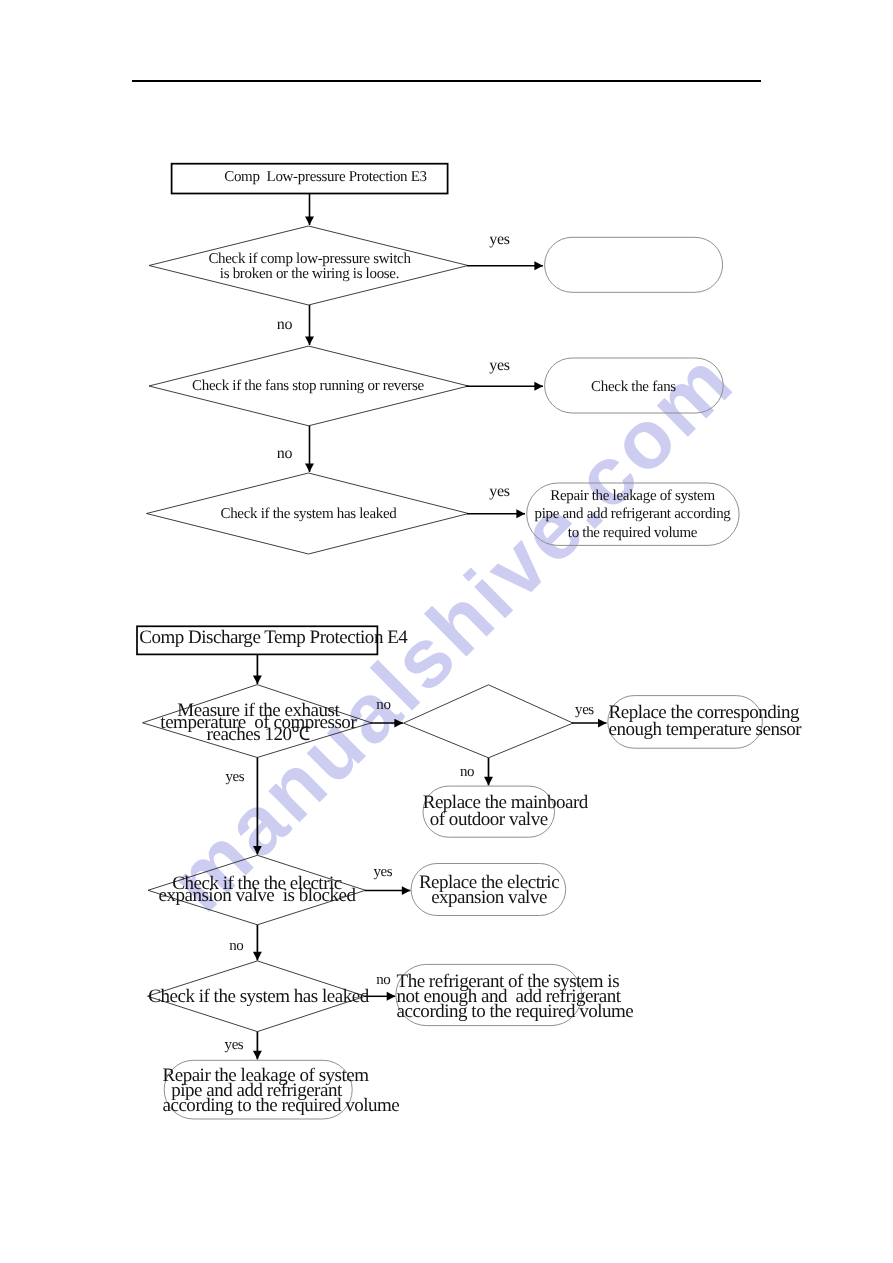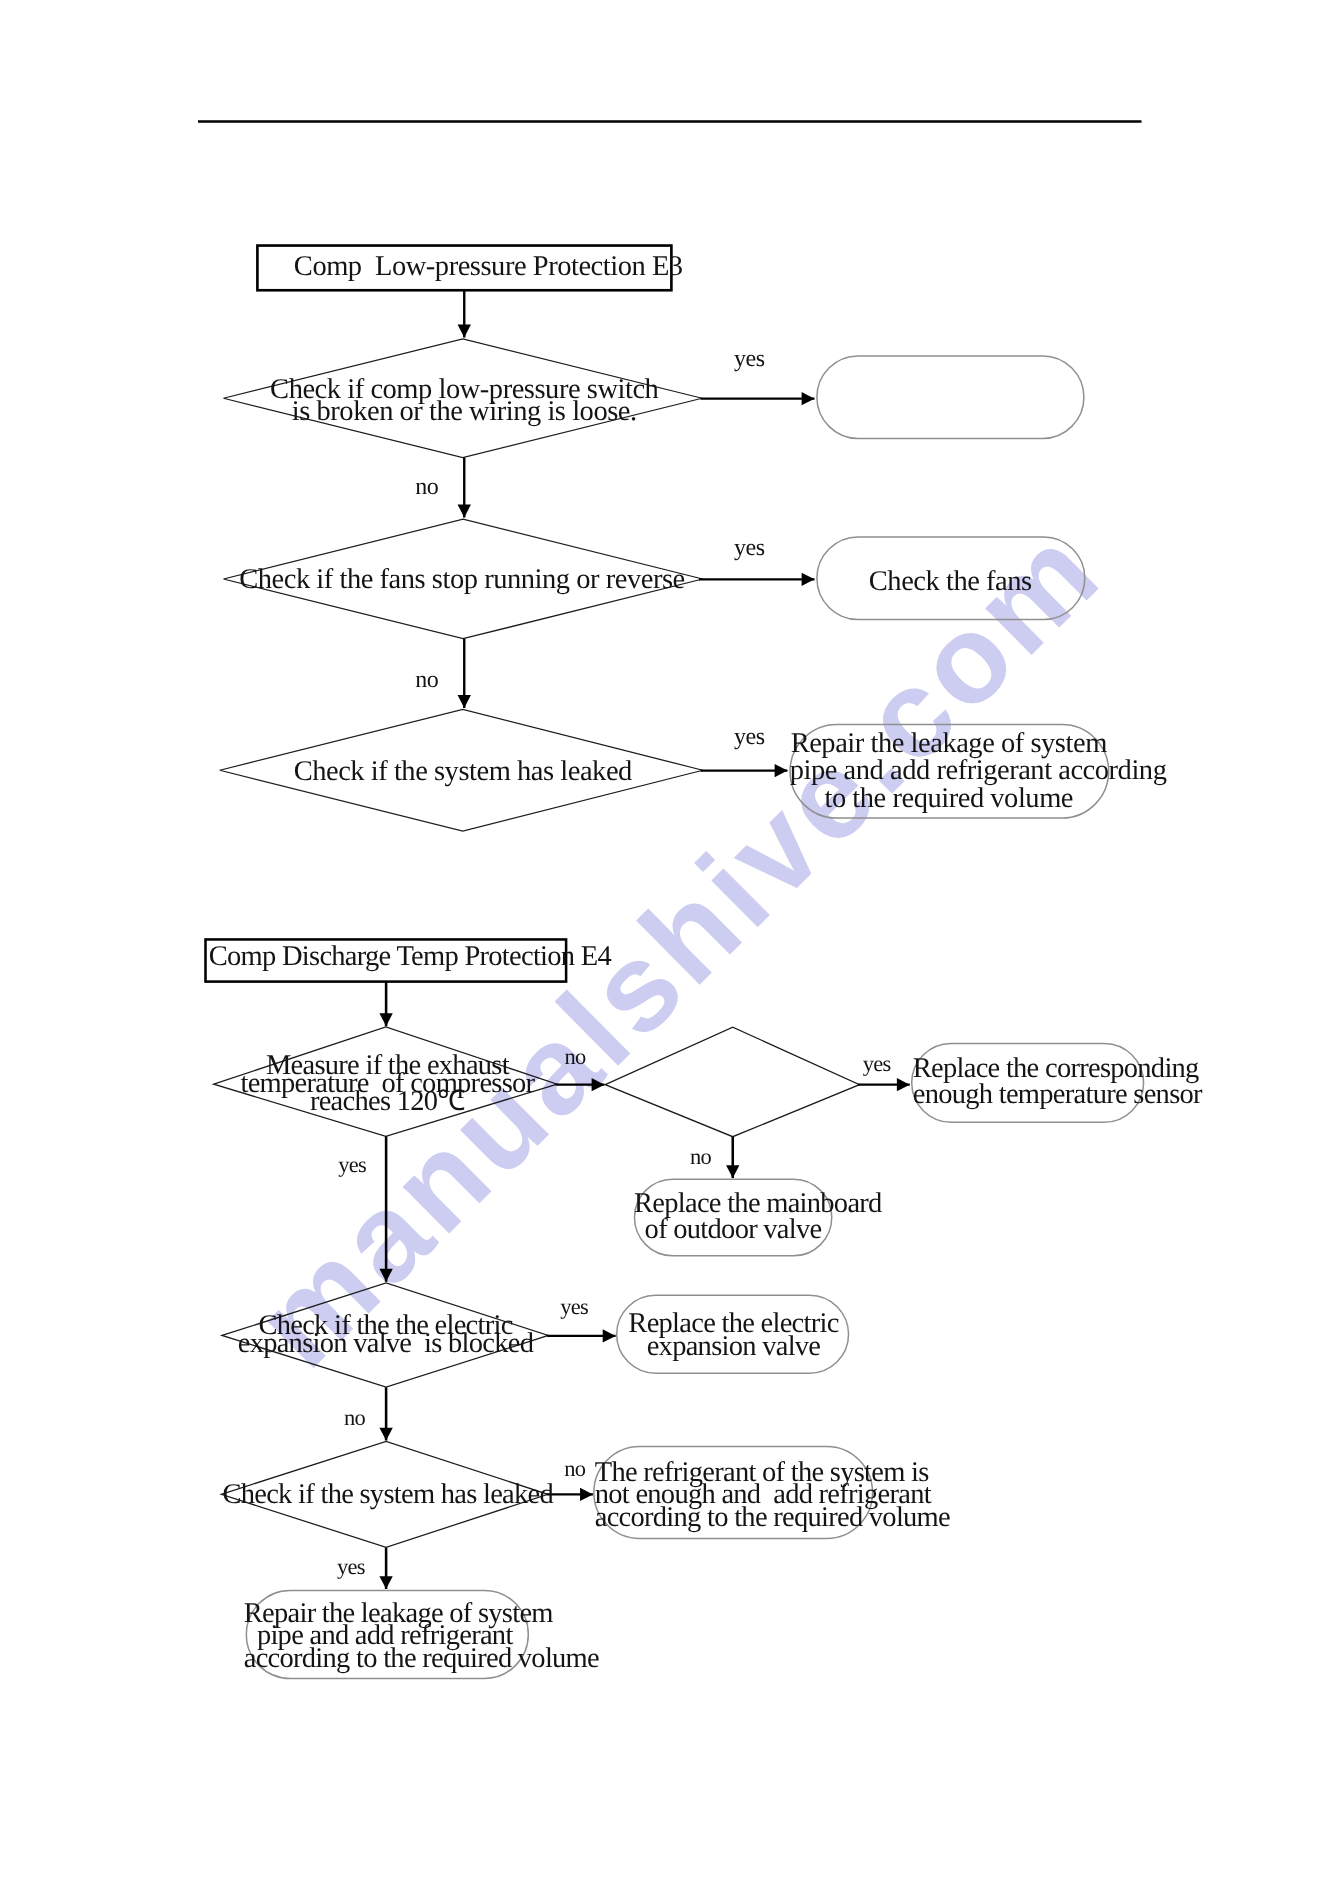--- a/index.html
+++ b/index.html
@@ -5,21 +5,21 @@
   html,body{margin:0;padding:0;background:#fff;}
   body{width:893px;height:1263px;overflow:hidden;position:relative;
        font-family:"Liberation Serif", serif; color:#141414;
        -webkit-font-smoothing:antialiased;text-rendering:geometricPrecision;}
   #page{position:absolute;left:0;top:0;width:893px;height:1263px;background:#ffffff;filter:opacity(1);}
   svg{position:absolute;left:0;top:0;}
   #wm-layer{width:893px;height:1263px;}
   #shapes{width:893px;height:1263px;}
   .nodetext{position:absolute;text-align:center;white-space:pre;
             font-family:"Liberation Serif", serif;}
-  .e3txt{font-size:19px;letter-spacing:-0.31px;line-height:15.9px;}
+  .e3txt{font-size:15px;letter-spacing:-0.31px;line-height:15.9px;}
   .e4txt{font-size:19px;letter-spacing:-0.48px;line-height:12.2px;}
   .edgelbl{position:absolute;white-space:pre;font-family:"Liberation Serif", serif;
            text-align:center;}
   .e3lbl{font-size:16px;letter-spacing:-0.31px;line-height:16px;}
   .e4lbl{font-size:15px;letter-spacing:-0.48px;line-height:14.8px;}
 </style>
 </head>
 <body>
 
 <div id="page">

